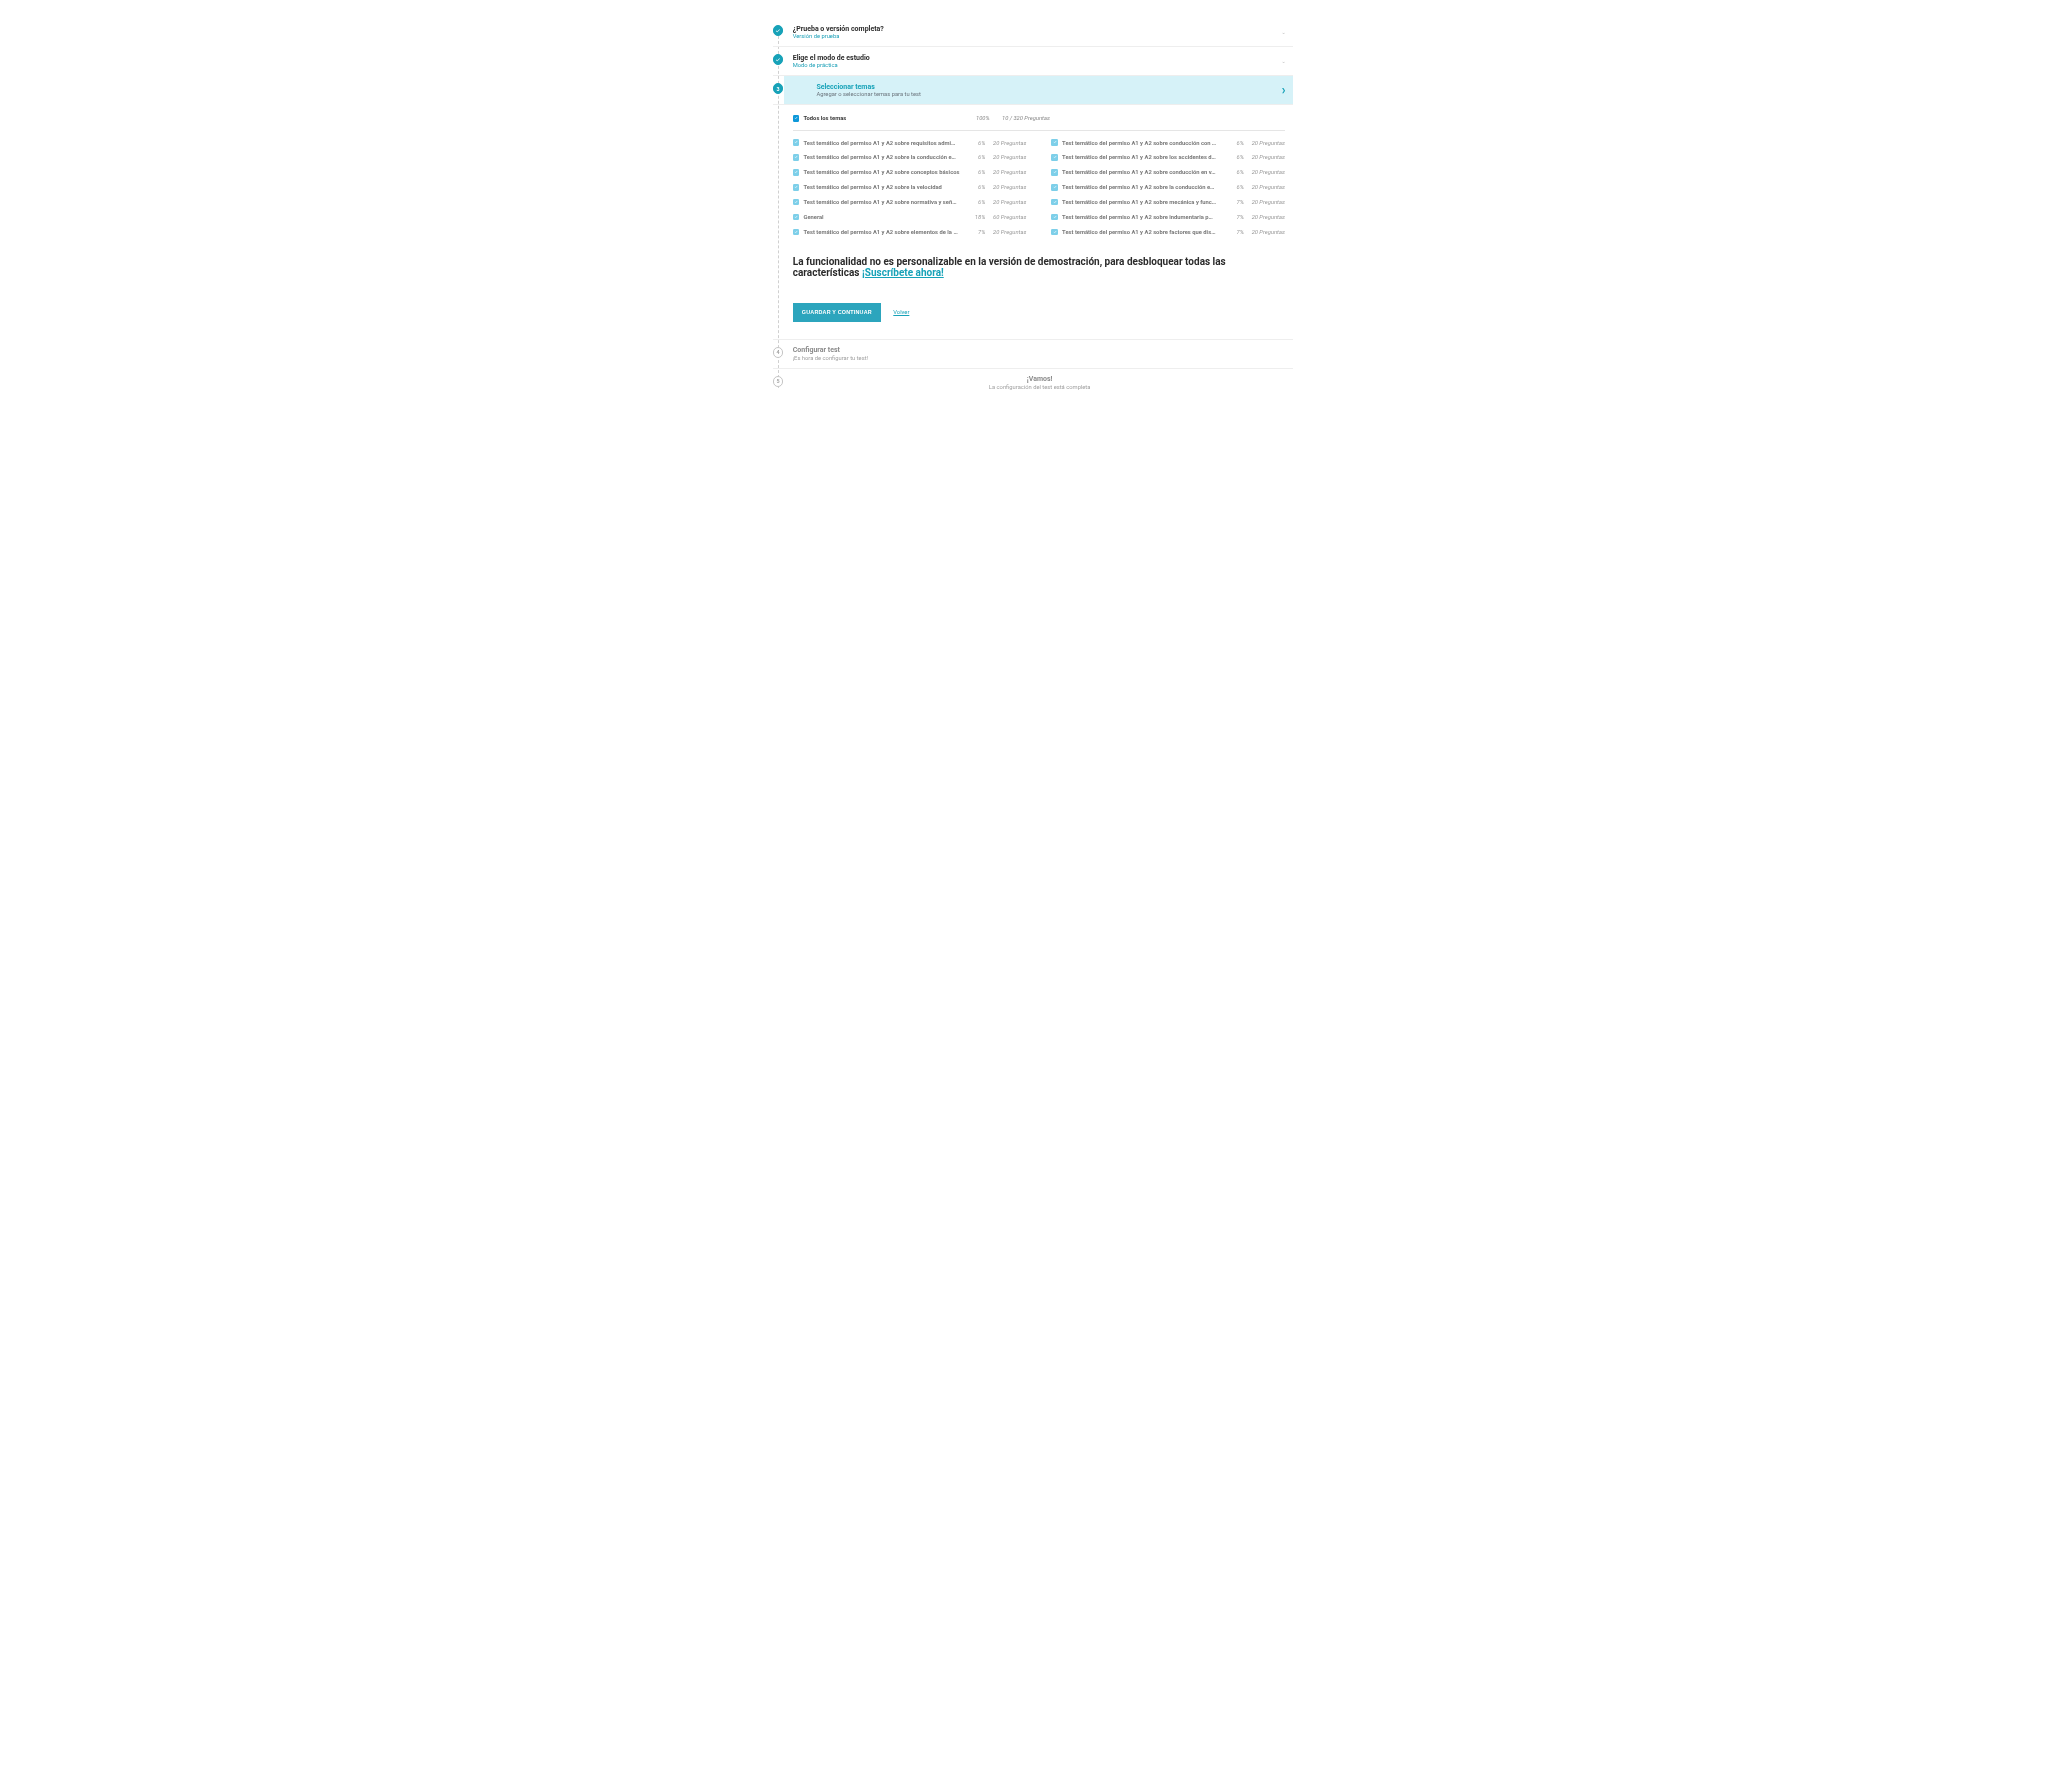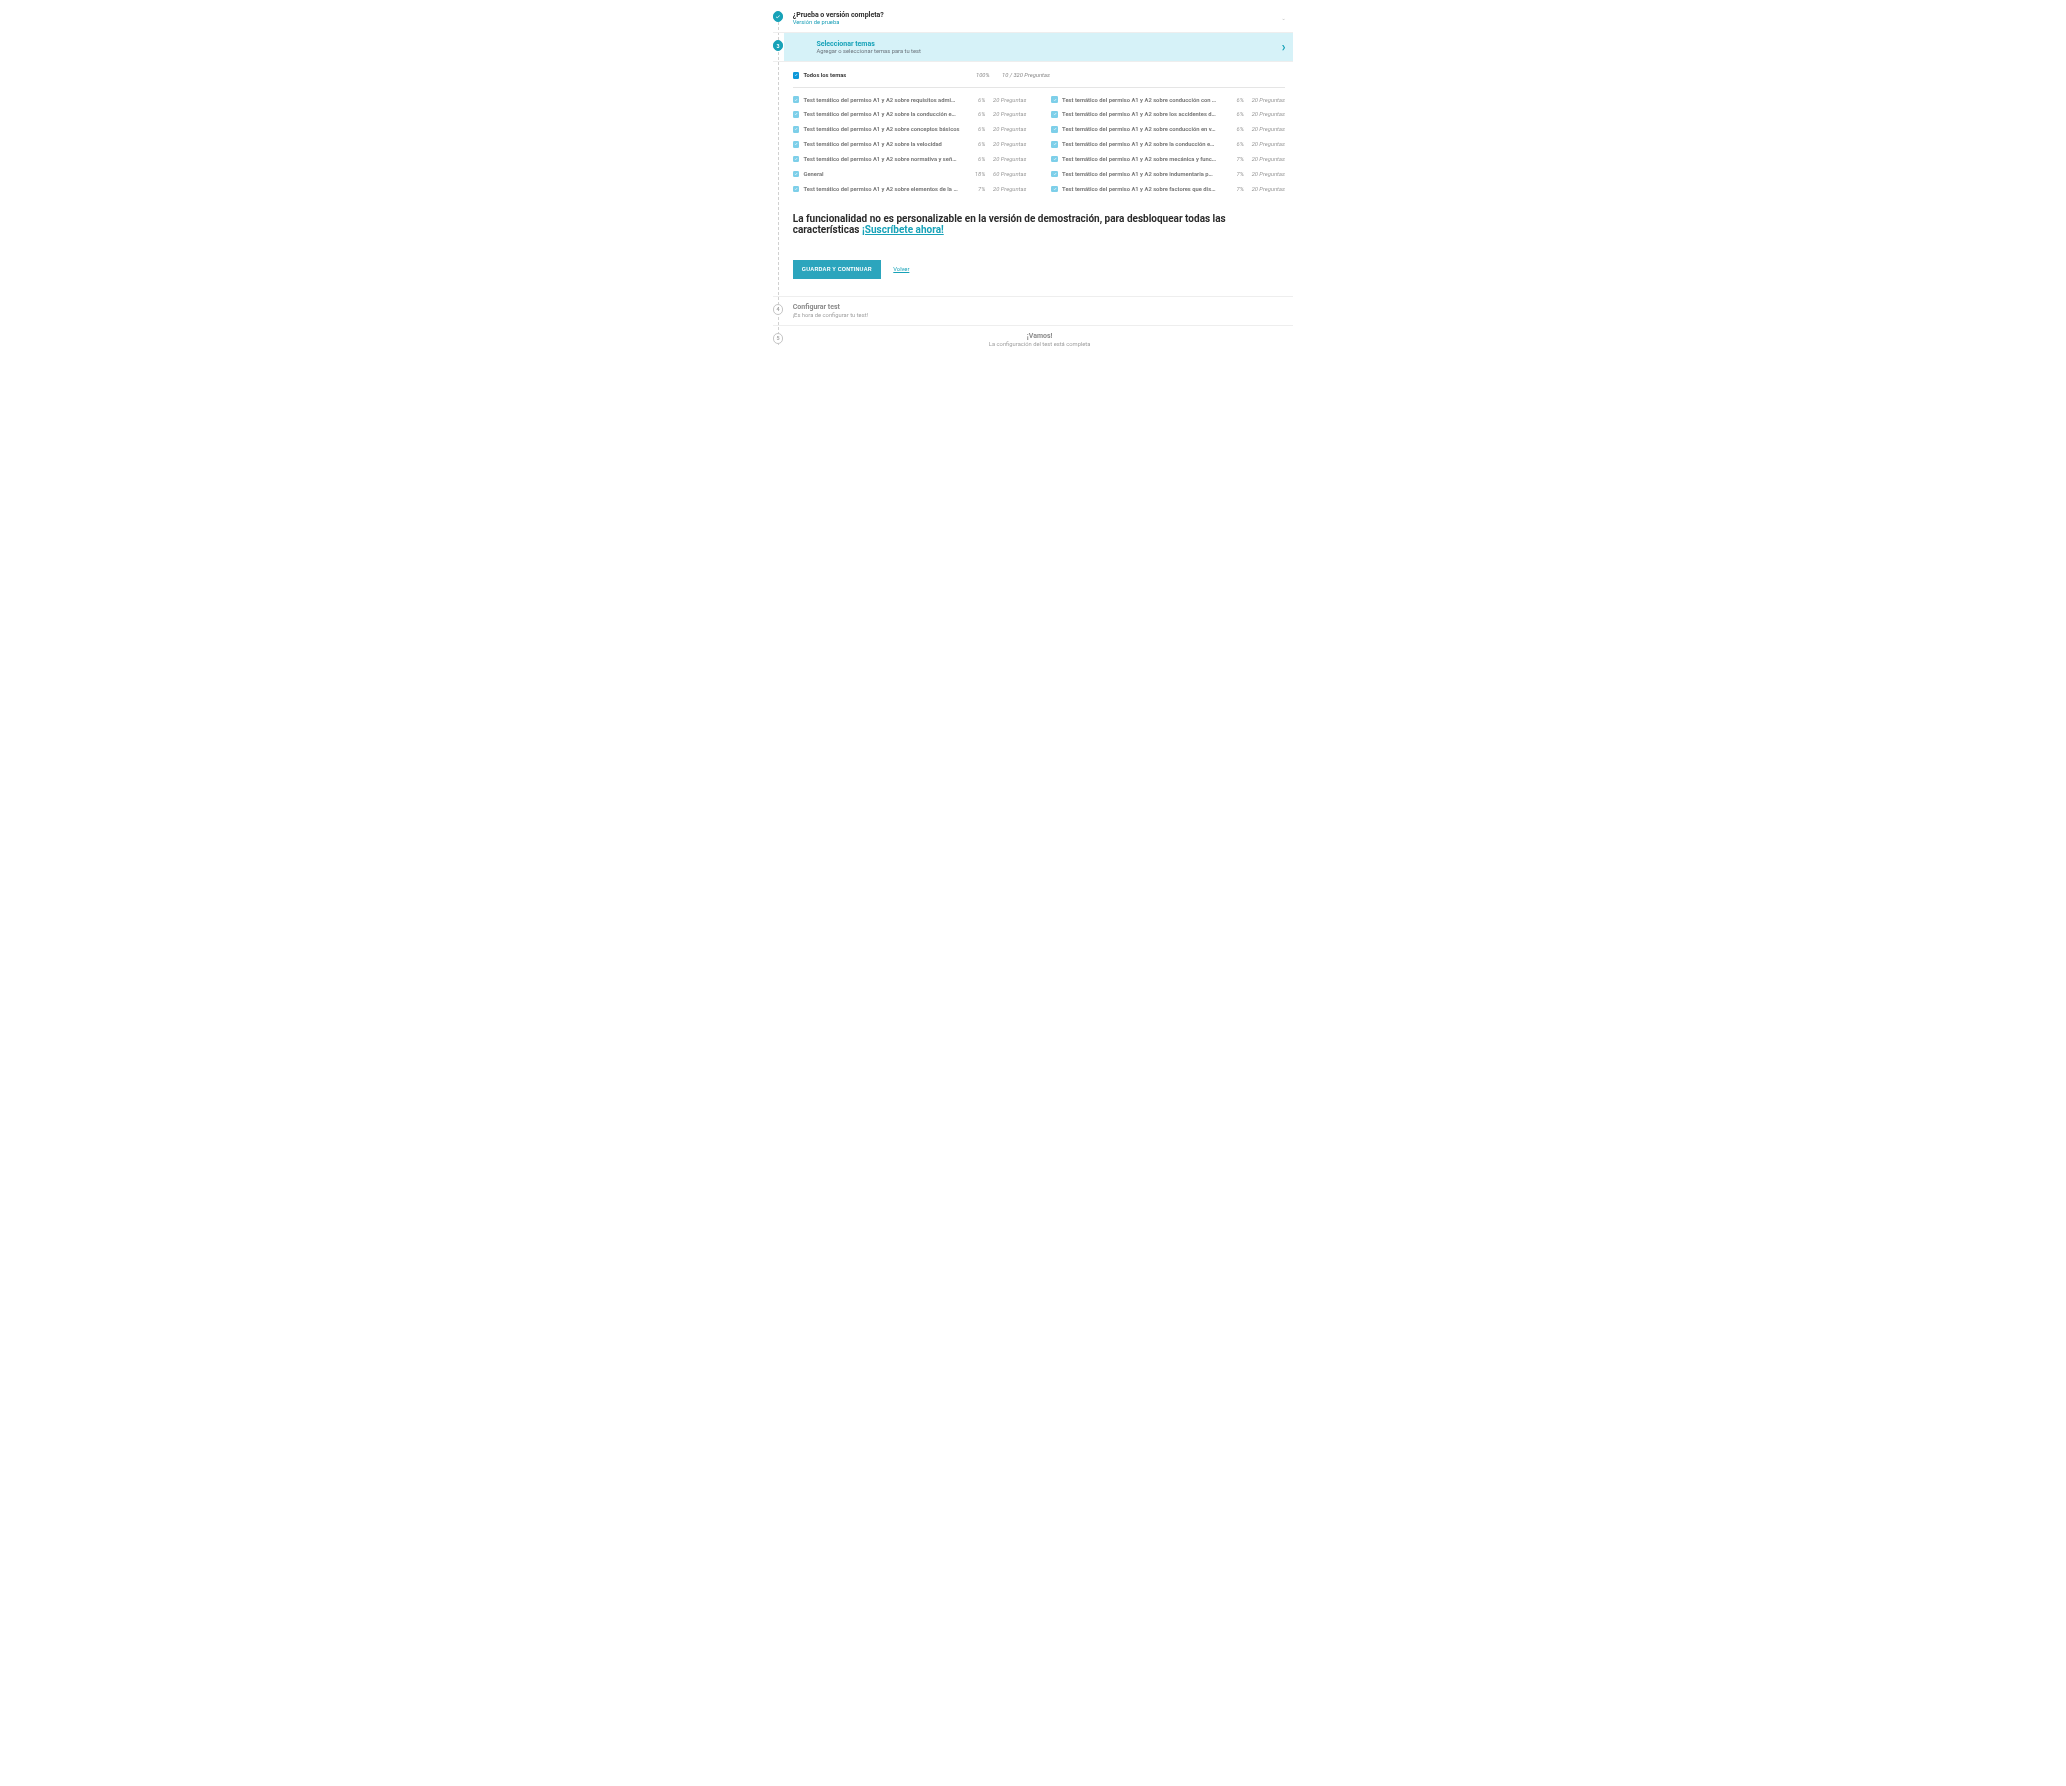--- a/index.html
+++ b/index.html
@@ -4,21 +4,21 @@
 <style>
   * { box-sizing: border-box; margin: 0; padding: 0; }
   body {
     font-family: -apple-system, BlinkMacSystemFont, "Segoe UI", Roboto, "Helvetica Neue", Arial, sans-serif;
     background: #ffffff;
     color: #333;
     font-size: 5.8px;
   }
   .container {
     max-width: 537px;
-    margin: 0 auto;
+    margin: 14px auto;
     padding: 4.1px 8.3px 16.5px 8.3px;
     position: relative;
   }
   .steps {
     position: relative;
   }
   .timeline-line {
     position: absolute;
     left: 5.4px;
     top: 8.3px;
@@ -223,20 +223,34 @@
             </svg>
         </div>
       </div>
       <div class="step-body">
         <div class="step-title">¿Prueba o versión completa?</div>
         <div class="step-sub">Versión de prueba</div>
         <span class="step-chevron">⌄</span>
       </div>
     </div>
 
+    <div class="step">
+      <div class="step-marker">
+        <div class="marker-circle done">
+          <svg viewBox="0 0 16 16">
+              <path fill="#fff" d="M6.2 11.8L2.4 8l1.2-1.2 2.6 2.6 6-6L13.4 4.6z"></path>
+            </svg>
+        </div>
+      </div>
+      <div class="step-body">
+        <div class="step-title">Elige el modo de estudio</div>
+        <div class="step-sub">Modo de práctica</div>
+        <span class="step-chevron">⌄</span>
+      </div>
+    </div>
 
     <div class="step">
       <div class="step-marker">
         <div class="marker-circle active">3</div>
       </div>
       <div class="step-body active-body">
         <div class="step-title active-title">Seleccionar temas</div>
         <div class="step-sub muted">Agregar o seleccionar temas para tu test</div>
         <span class="step-chevron active-chevron">❯</span>
       </div>

